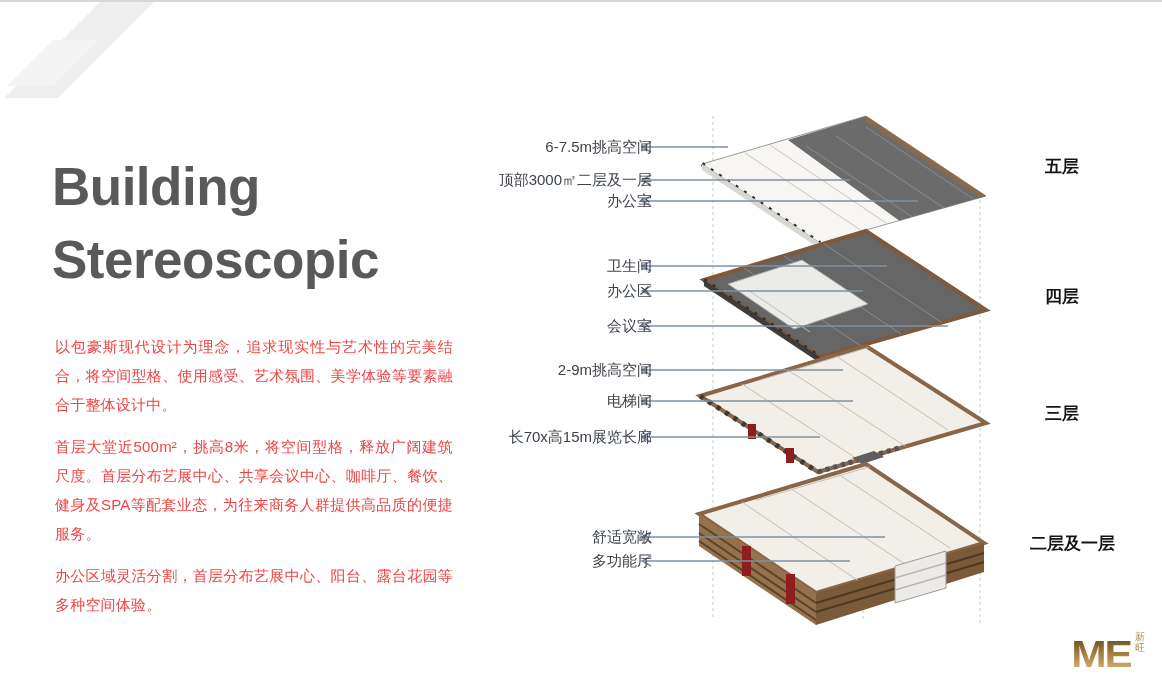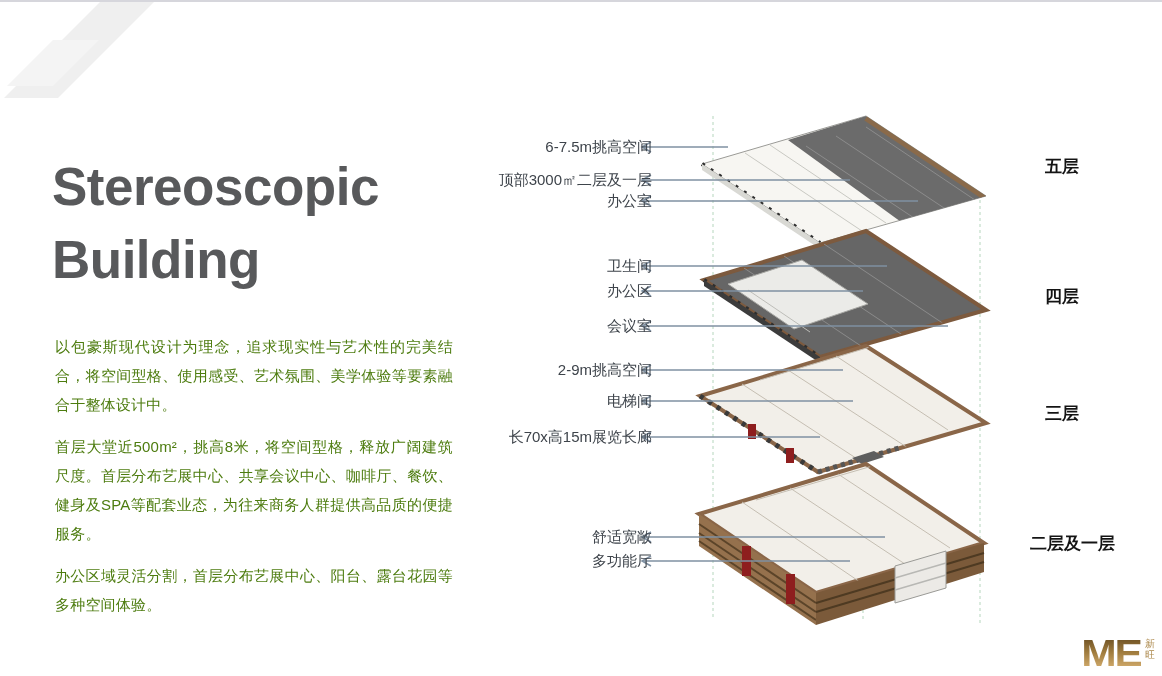--- a/index.html
+++ b/index.html
@@ -13,64 +13,64 @@
   .deco-band.b1{left:100px;top:2px;width:54px;height:96px;background:#efefef;}
   .deco-band.b2{left:53px;top:40px;width:46px;height:46px;background:#f4f4f4;}
   
   .title{
     position:absolute;left:52px;top:150px;
     font-size:53px;font-weight:700;color:#58595b;line-height:1.38;letter-spacing:-.5px;
   }
   
   .paras{position:absolute;left:55px;top:332px;width:398px;}
   .paras p{
-    margin:0 0 13px 0;font-size:15px;line-height:29px;color:#4d7c0f;
+    margin:0 0 13px 0;font-size:15px;line-height:29px;color:#ef4444;
     text-align:justify;letter-spacing:.2px;
   }
   
   .callout{
     position:absolute;right:510px;height:24px;line-height:24px;
     font-size:15px;color:#3e444b;white-space:nowrap;
   }
   
   .floor-label{
     position:absolute;left:1030px;width:140px;height:22px;line-height:22px;
     font-size:17px;font-weight:700;color:#141414;white-space:nowrap;
   }
   .floor-label.indent{padding-left:15px;}
   
   .svg-layer{position:absolute;left:0;top:0;width:1162px;height:676px;pointer-events:none;}
   
-  .logo{position:absolute;right:6px;bottom:6px;display:flex;align-items:center;}
+  .logo{position:absolute;right:16px;bottom:6px;display:flex;align-items:flex-end;}
   .logo-me{
     font-size:37px;font-weight:700;letter-spacing:-2px;line-height:.85;
     background:linear-gradient(180deg,#6e5124 0%,#a07c3e 45%,#d8b172 100%);
     -webkit-background-clip:text;background-clip:text;color:transparent;
     transform:scaleX(1.15);transform-origin:right bottom;
   }
   .logo-sub{
-    width:11px;margin-left:5px;margin-bottom:10px;font-size:10px;line-height:1.1;
+    width:11px;margin-left:5px;margin-bottom:17px;font-size:10px;line-height:1.1;
     color:#ab8749;word-break:break-all;letter-spacing:0;
   }
 </style>
 </head>
 <body>
 
 <div class="slide">
 
   <div class="top-line"></div>
 
   <div>
     <div class="deco-band b1"></div>
     <div class="deco-band b2"></div>
   </div>
 
   <div class="title">
+    <div>Building</div>
     <div>Stereoscopic</div>
-    <div>Building</div>
   </div>
 
   <div class="paras">
     <p>以包豪斯现代设计为理念，追求现实性与艺术性的完美结合，将空间型格、使用感受、艺术氛围、美学体验等要素融合于整体设计中。</p>
     <p>首层大堂近500m²，挑高8米，将空间型格，释放广阔建筑尺度。首层分布艺展中心、共享会议中心、咖啡厅、餐饮、健身及SPA等配套业态，为往来商务人群提供高品质的便捷服务。</p>
     <p>办公区域灵活分割，首层分布艺展中心、阳台、露台花园等多种空间体验。</p>
   </div>
 
   <svg class="svg-layer" viewBox="0 0 1162 676">
     <defs>

